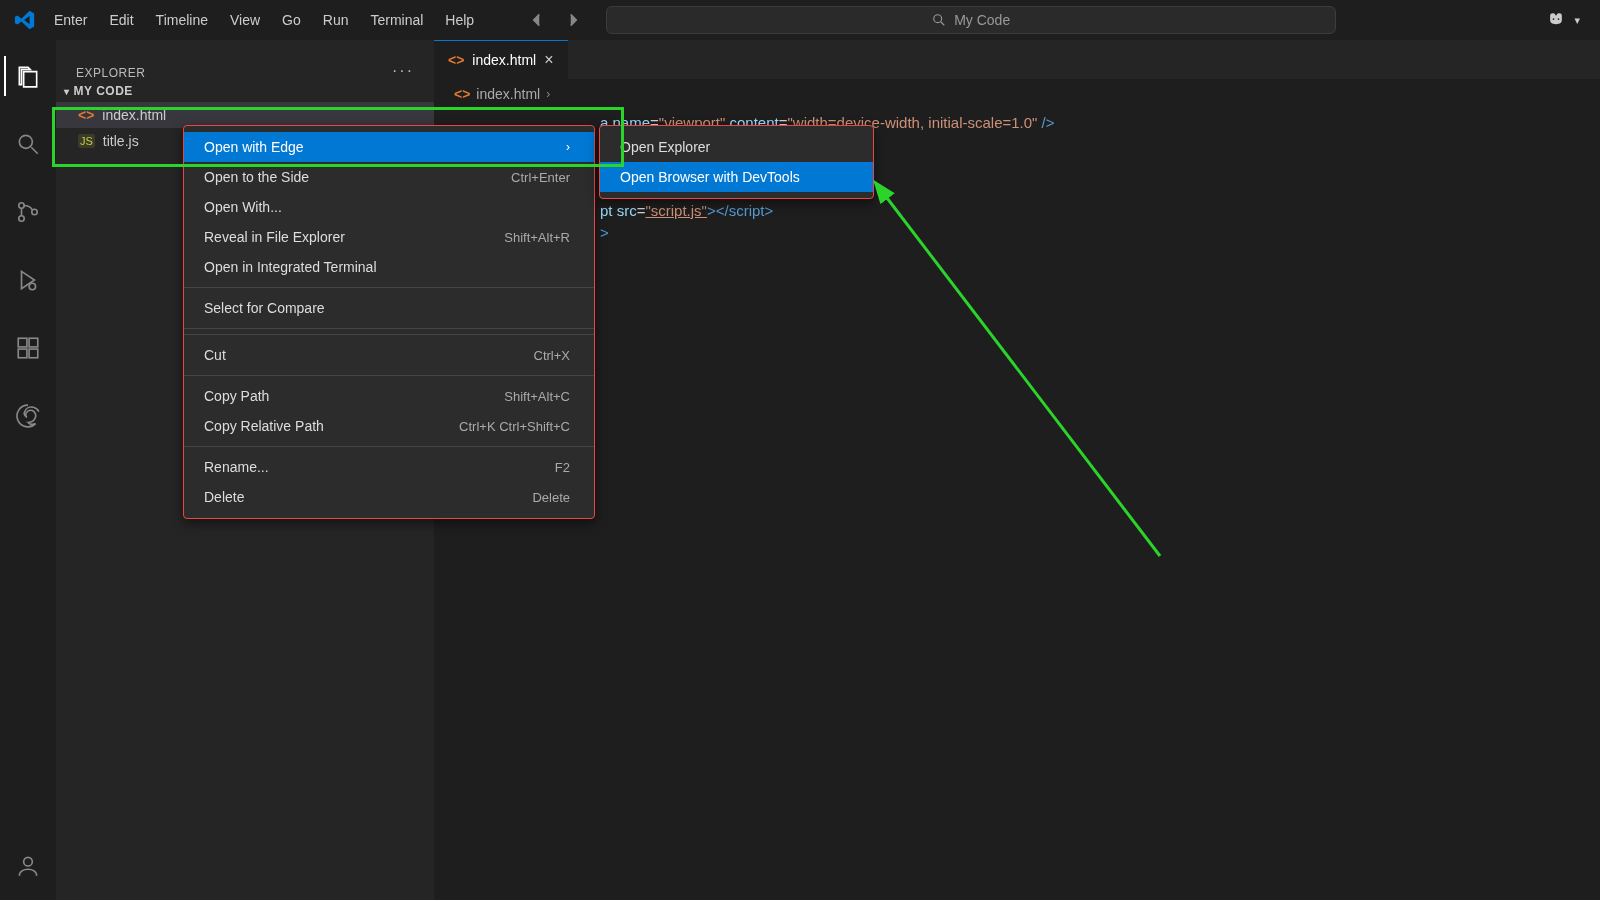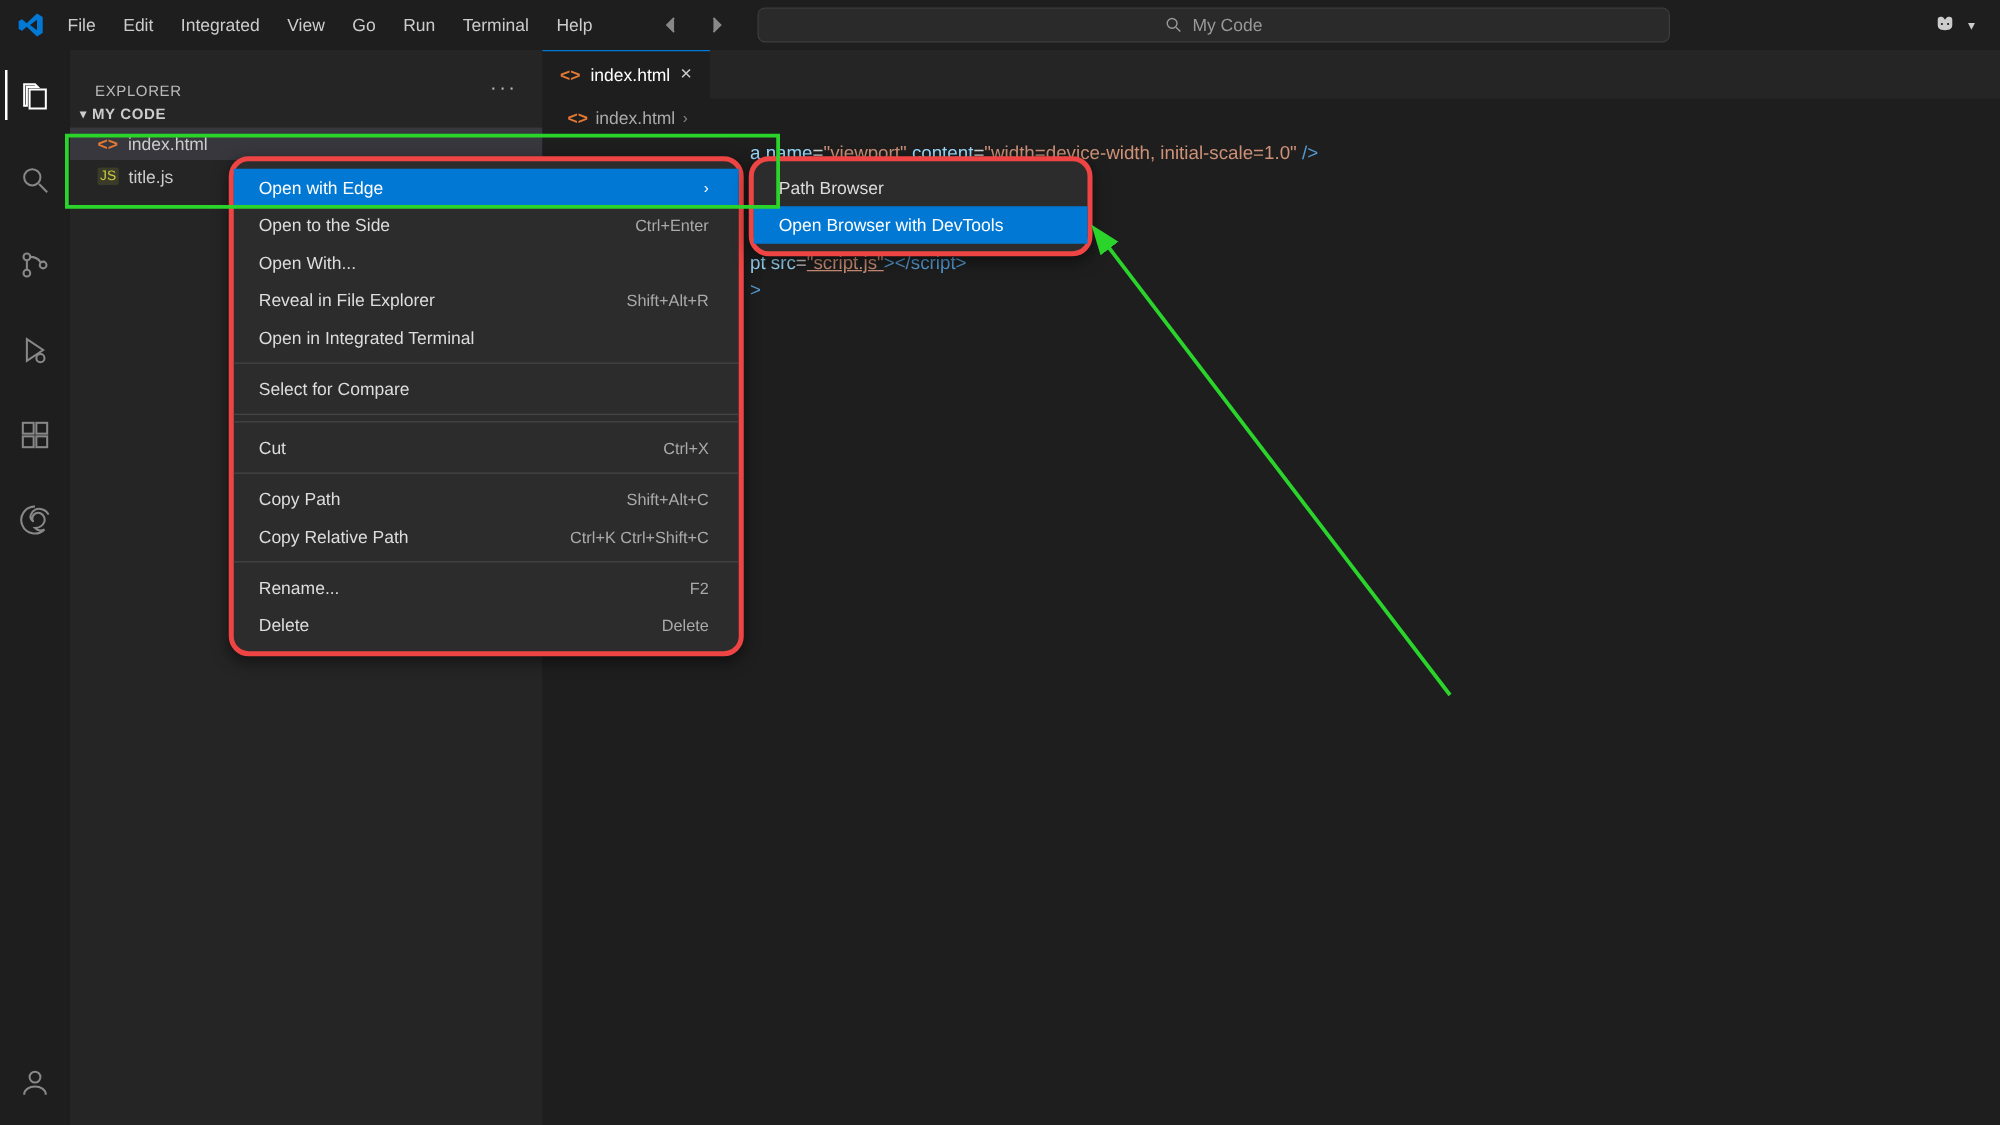--- a/index.html
+++ b/index.html
@@ -44,21 +44,21 @@
   .code .line { display:flex; }
   .code .gutter { width:56px; text-align:right; padding-right:22px; color:#6e7681; user-select:none; }
   .code .content { flex:1; }
   .tag { color:#569cd6; }
   .attr { color:#9cdcfe; }
   .str { color:#ce9178; }
   .text { color:#d4d4d4; }
   .underline { text-decoration: underline; }
   
   
-  .context-menu { position:absolute; background:#2c2c2c; border:4px solid #ef4444; box-shadow:0 4px 12px rgba(0,0,0,0.5); padding:6px 0; z-index:100; border-radius:16px; }
+  .context-menu { position:absolute; background:#2c2c2c; border:1px solid #ef4444; box-shadow:0 4px 12px rgba(0,0,0,0.5); padding:6px 0; z-index:100; border-radius:4px; }
   .ctx-item { display:flex; justify-content:space-between; align-items:center; padding:6px 24px 6px 20px; font-size:14px; color:#ddd; cursor:pointer; min-height:30px; gap:40px; }
   .ctx-item.highlighted { background:#0078d4; color:#fff; }
   .ctx-divider { height:1px; background:#454545; margin:5px 0; }
   .ctx-shortcut { color:#aaa; font-size:13px; }
   .ctx-arrow { font-size:12px; }
   
   
   .annotation-box { position:absolute; border:3px solid #2bd42b; pointer-events:none; z-index:200; }
   .annotation-arrow { position:absolute; z-index:200; }
   
@@ -67,23 +67,23 @@
 </head>
 <body>
 
 <div class="titlebar">
   <div class="logo">
     <svg width="22" height="22" viewBox="0 0 24 24">
         <path fill="#0078d4" d="M17 2l5 3v14l-5 3-9-8.5L4 17l-3-1.5v-7L4 7l4 3.5L17 2zm0 5.5L11 12l6 4.5v-9z"></path>
       </svg>
   </div>
   <div class="menu">
-    <div class="menu-item">File</div>
+    <div class="menu-item">Enter</div>
     <div class="menu-item">Edit</div>
-    <div class="menu-item">Integrated</div>
+    <div class="menu-item">Timeline</div>
     <div class="menu-item">View</div>
     <div class="menu-item">Go</div>
     <div class="menu-item">Run</div>
     <div class="menu-item">Terminal</div>
     <div class="menu-item">Help</div>
   </div>
   <div class="nav-arrows">
     <span>
       <svg width="18" height="18" viewBox="0 0 16 16">
           <path fill="currentColor" d="M10 3L5 8l5 5" stroke="currentColor" stroke-width="1.3"></path>
@@ -246,21 +246,21 @@
       <span class="ctx-shortcut">F2</span>
     </div>
     <div class="ctx-item">
       <span>Delete</span>
       <span class="ctx-shortcut">Delete</span>
     </div>
   </div>
 
 <div class="context-menu" style="left:599px; top:125px; width:275px;" id="ctx-sub">
     <div class="ctx-item">
-      <span>Path Browser</span>
+      <span>Open Explorer</span>
     </div>
     <div class="ctx-item highlighted">
       <span>Open Browser with DevTools</span>
     </div>
   </div>
 
 <div class="annotation-box" style="left:52px; top:107px; width:572px; height:60px;"></div>
 <svg class="annotation-arrow" style="left:870px; top:180px;" width="300" height="380">
   <defs>
       <marker id="ah" markerWidth="10" markerHeight="10" refX="2" refY="3" orient="auto">

